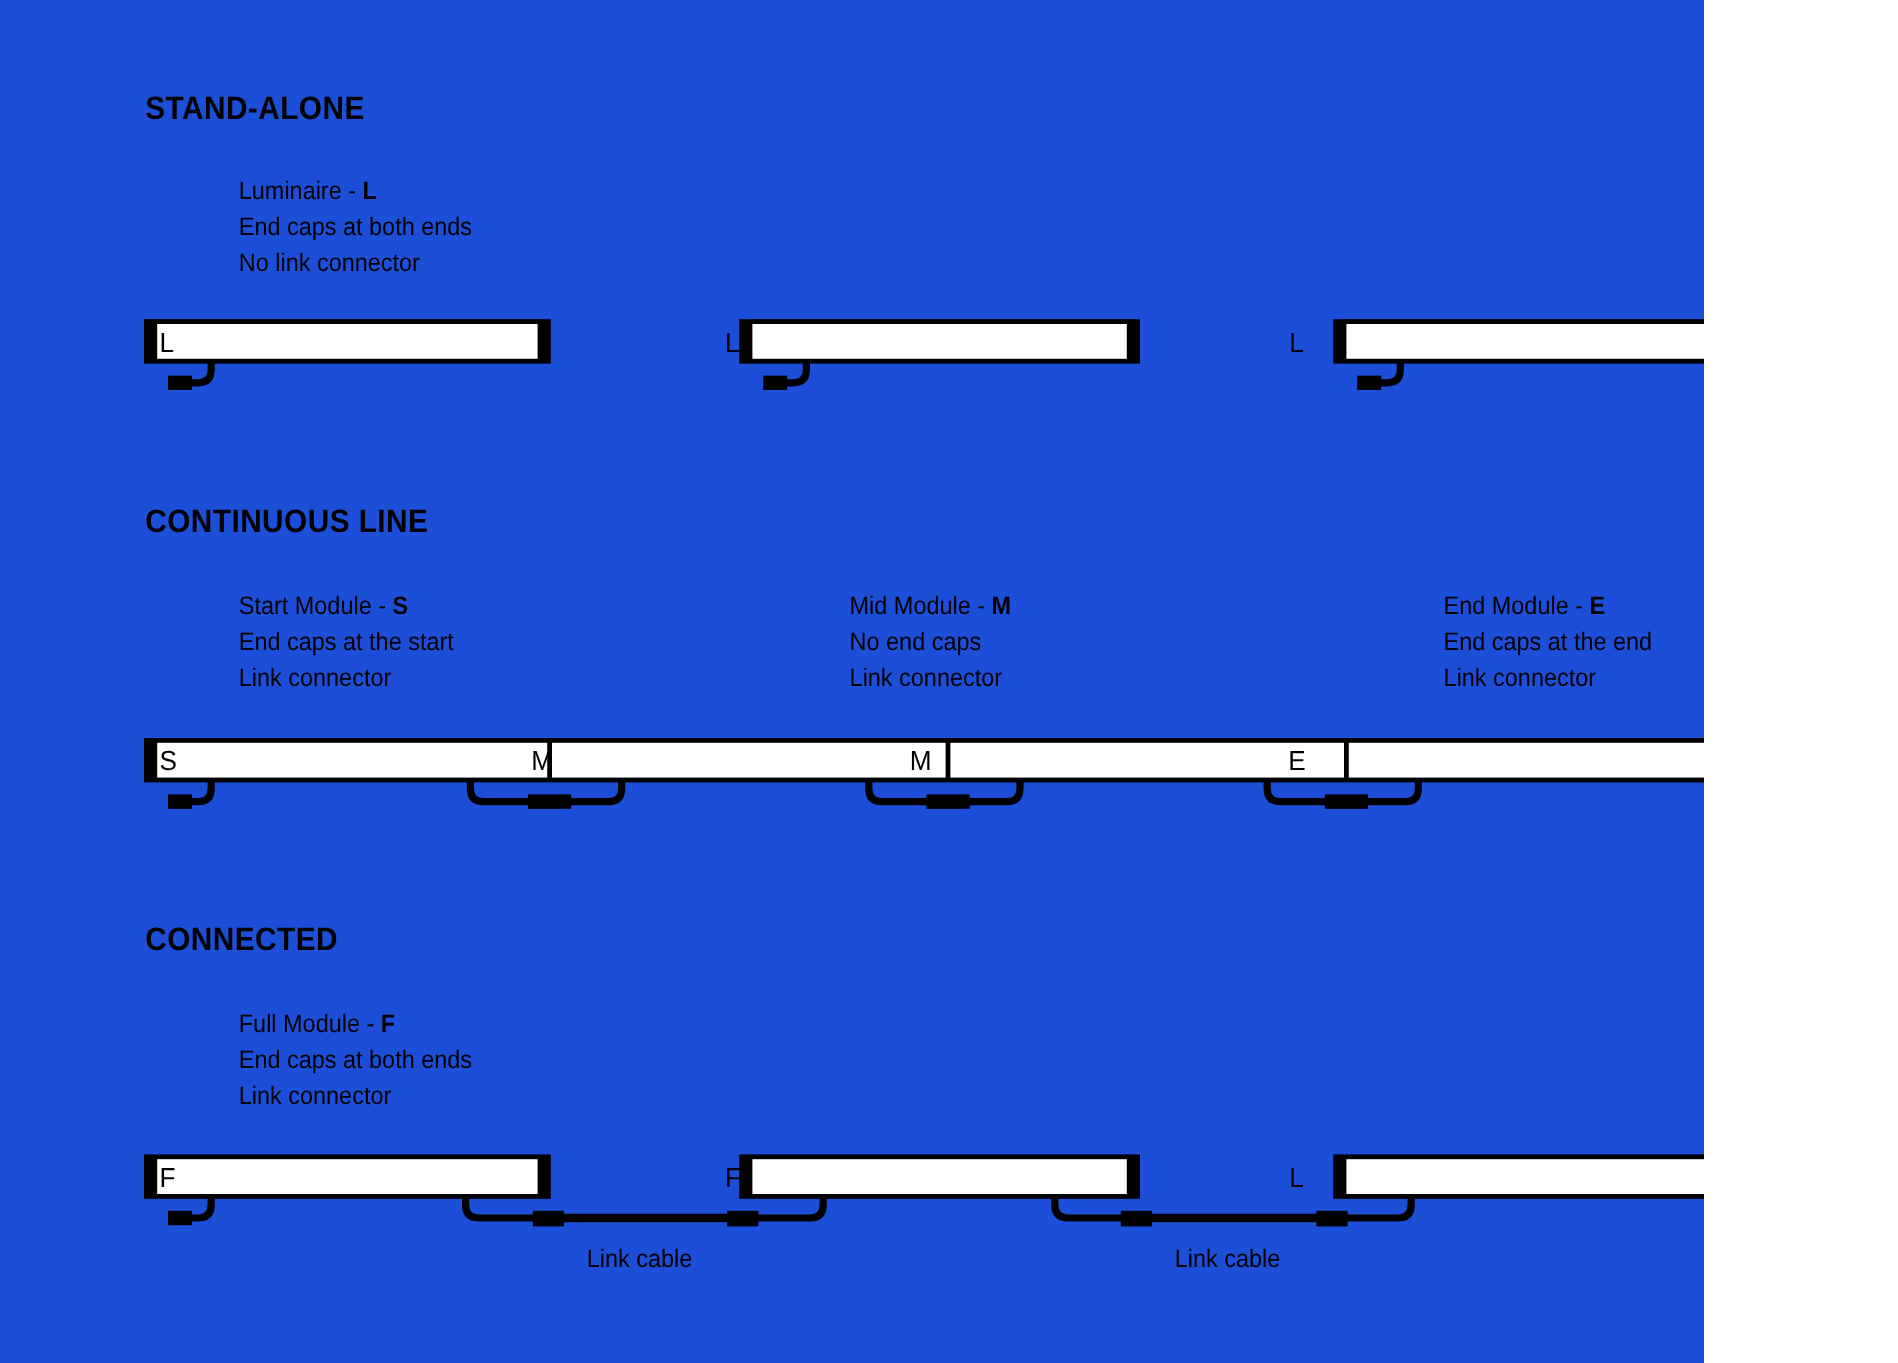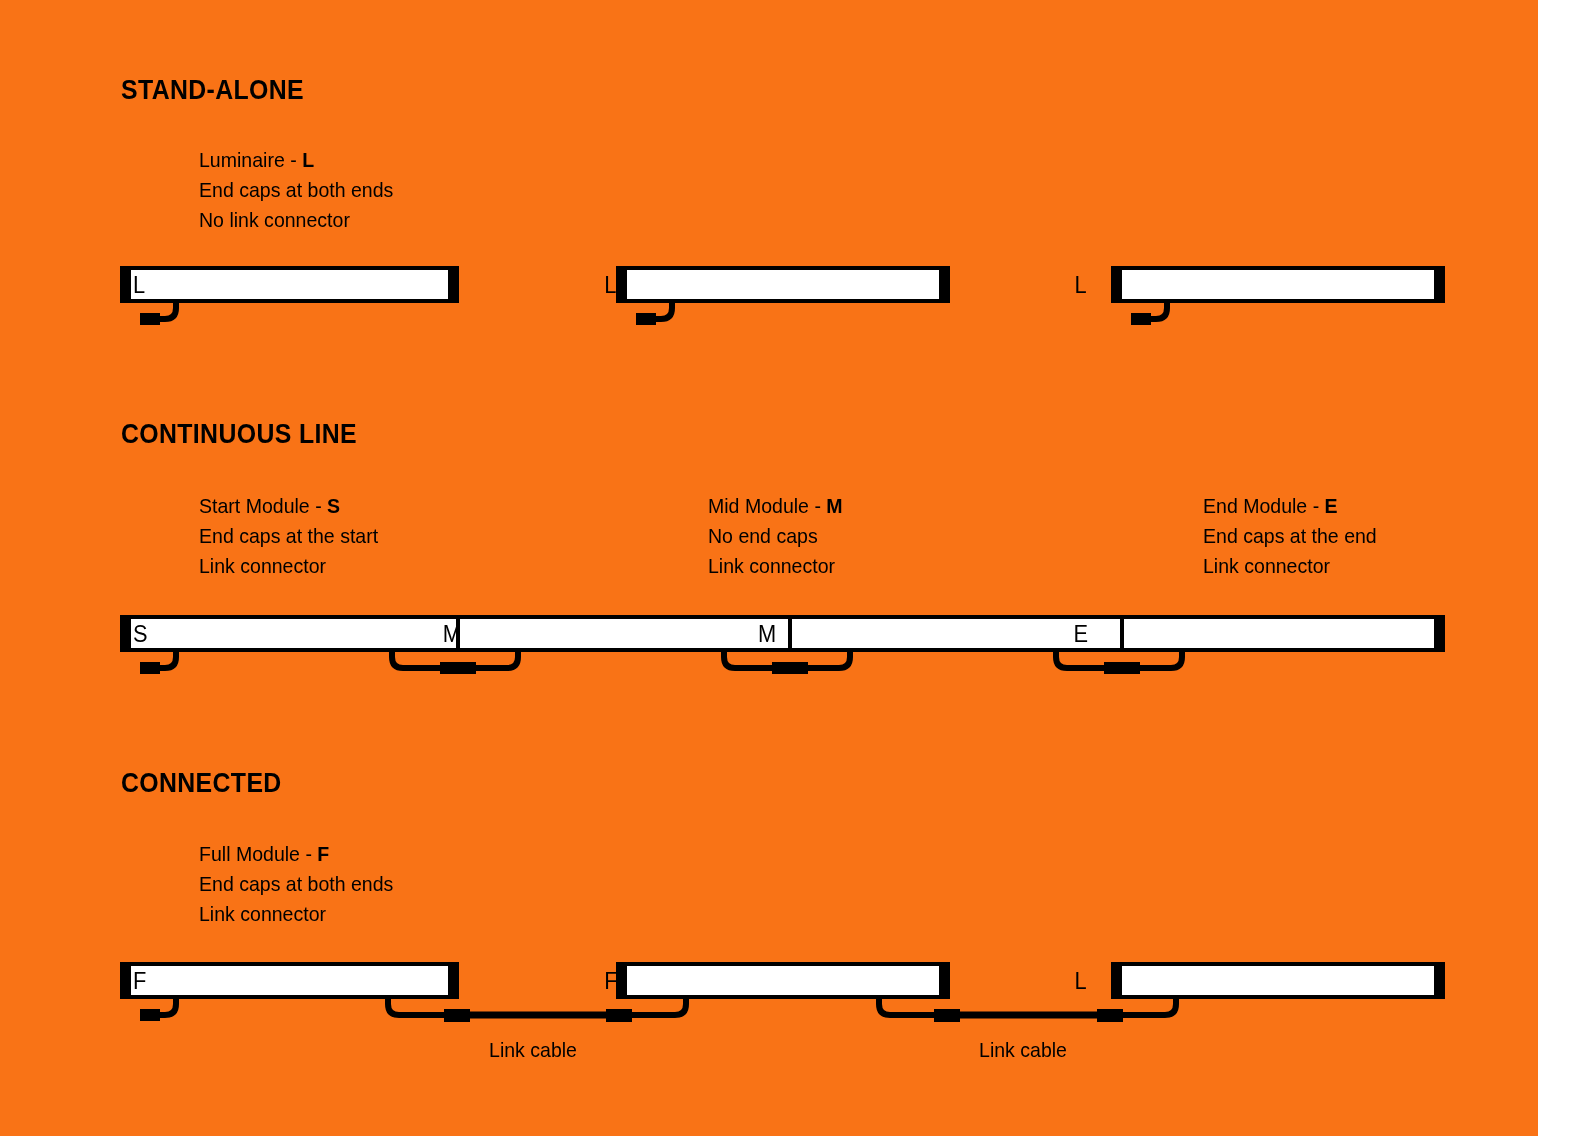--- a/index.html
+++ b/index.html
@@ -2,23 +2,23 @@
 <html><head>
 <meta charset="utf-8">
 <style>
   html, body {
     margin: 0;
     padding: 0;
     background: #ffffff;
   }
   #page {
     position: relative;
-    width: 1538px;
+    width: 1420px;
     height: 1136px;
-    background: #f97316;
+    background: #1d4ed8;
     font-family: "Liberation Sans", "DejaVu Sans", sans-serif;
     overflow: hidden;
   }
   .section-title {
     position: absolute;
     font-weight: bold;
     font-size: 27px;
     letter-spacing: 0.4px;
     color: #000000;
     white-space: nowrap;

